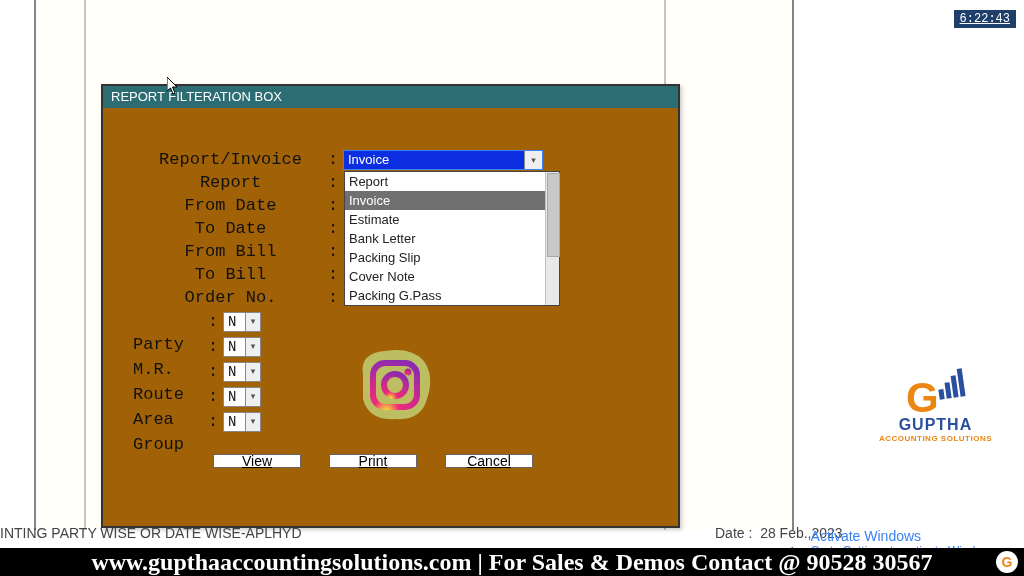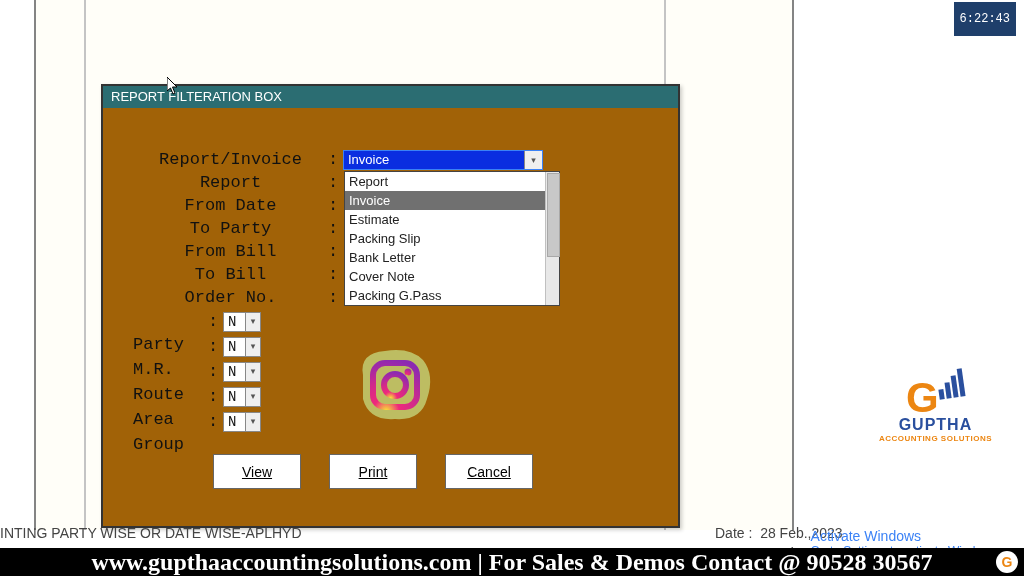--- a/index.html
+++ b/index.html
@@ -13,24 +13,25 @@
     position: absolute; left: 34px; top: 0; width: 760px; height: 530px;
     background: #fffef8;
     border-left: 2px solid #848484; border-right: 2px solid #848484;
   }
   .inner-panel {
     position: absolute; left: 48px; top: 0; width: 582px; height: 530px;
     background: #fffef8;
     border-left: 2px solid #c4c4c4; border-right: 2px solid #c4c4c4;
   }
   .time-box {
-    position: absolute; right: 8px; top: 2px;
+    position: absolute; right: 8px; top: 10px;
     background: #1f3f6b; color: #fff;
     font-family: "Courier New", monospace; font-size: 12px;
-    padding: 10px 6px;
+    padding: 2px 6px;
+    text-decoration: underline;
   }
   .dialog {
     position: absolute; left: 101px; top: 84px;
     width: 579px; height: 444px;
     background: #a16207;
     border: 2px solid #333;
     box-shadow: 2px 2px 4px rgba(0,0,0,.2);
   }
   .dialog-title {
     background: #2b6d72; color: #fff;
@@ -79,21 +80,21 @@
     position: relative; font-family: "Courier New"; font-size: 14px;
     padding-left: 4px; display: flex; align-items: center;
   }
   .small-dd .dd-arrow { width: 15px; }
   .row2 { display: flex; align-items: center; height: 25px; }
   .lbl2 { width: 75px; margin-top: 45px; }
   .btn-row {
     display: flex; gap: 28px; margin-top: 20px; margin-left: 80px;
   }
   .btn {
-    width: 88px; height: 35px; background: #fff; border: 1px solid #666;
+    width: 88px; height: 14px; background: #fff; border: 1px solid #666;
     font-family: Arial; font-size: 14px; color: #000;
     display: flex; align-items: center; justify-content: center;
     cursor: pointer;
   }
   .btn span { text-decoration: underline; }
   .ig-blob {
     position: absolute; left: 355px; top: 345px; width: 80px; height: 80px;
   }
   .status-bar {
     position: absolute; left: 0; top: 525px; width: 100%; height: 22px;
@@ -165,38 +166,38 @@
     <div class="row">
       <div class="lbl">Report/Invoice</div>
       <div class="colon">:</div>
       <div class="dd-box">
         <span>Invoice</span>
         <div class="dd-arrow">▾</div>
         <div class="dd-list">
           <div class="opt">Report</div>
           <div class="opt hl">Invoice</div>
           <div class="opt">Estimate</div>
+          <div class="opt">Bank Letter</div>
           <div class="opt">Packing Slip</div>
-          <div class="opt">Bank Letter</div>
           <div class="opt">Cover Note</div>
           <div class="opt">Packing G.Pass</div>
           <div class="dd-scroll"></div>
         </div>
       </div>
     </div>
     <div class="row">
         <div class="lbl">Report</div>
         <div class="colon">:</div>
       </div>
     <div class="row">
         <div class="lbl">From Date</div>
         <div class="colon">:</div>
       </div>
     <div class="row">
-        <div class="lbl">To Party</div>
+        <div class="lbl">To Date</div>
         <div class="colon">:</div>
       </div>
     <div class="row">
         <div class="lbl">From Bill</div>
         <div class="colon">:</div>
       </div>
     <div class="row">
         <div class="lbl">To Bill</div>
         <div class="colon">:</div>
       </div>

